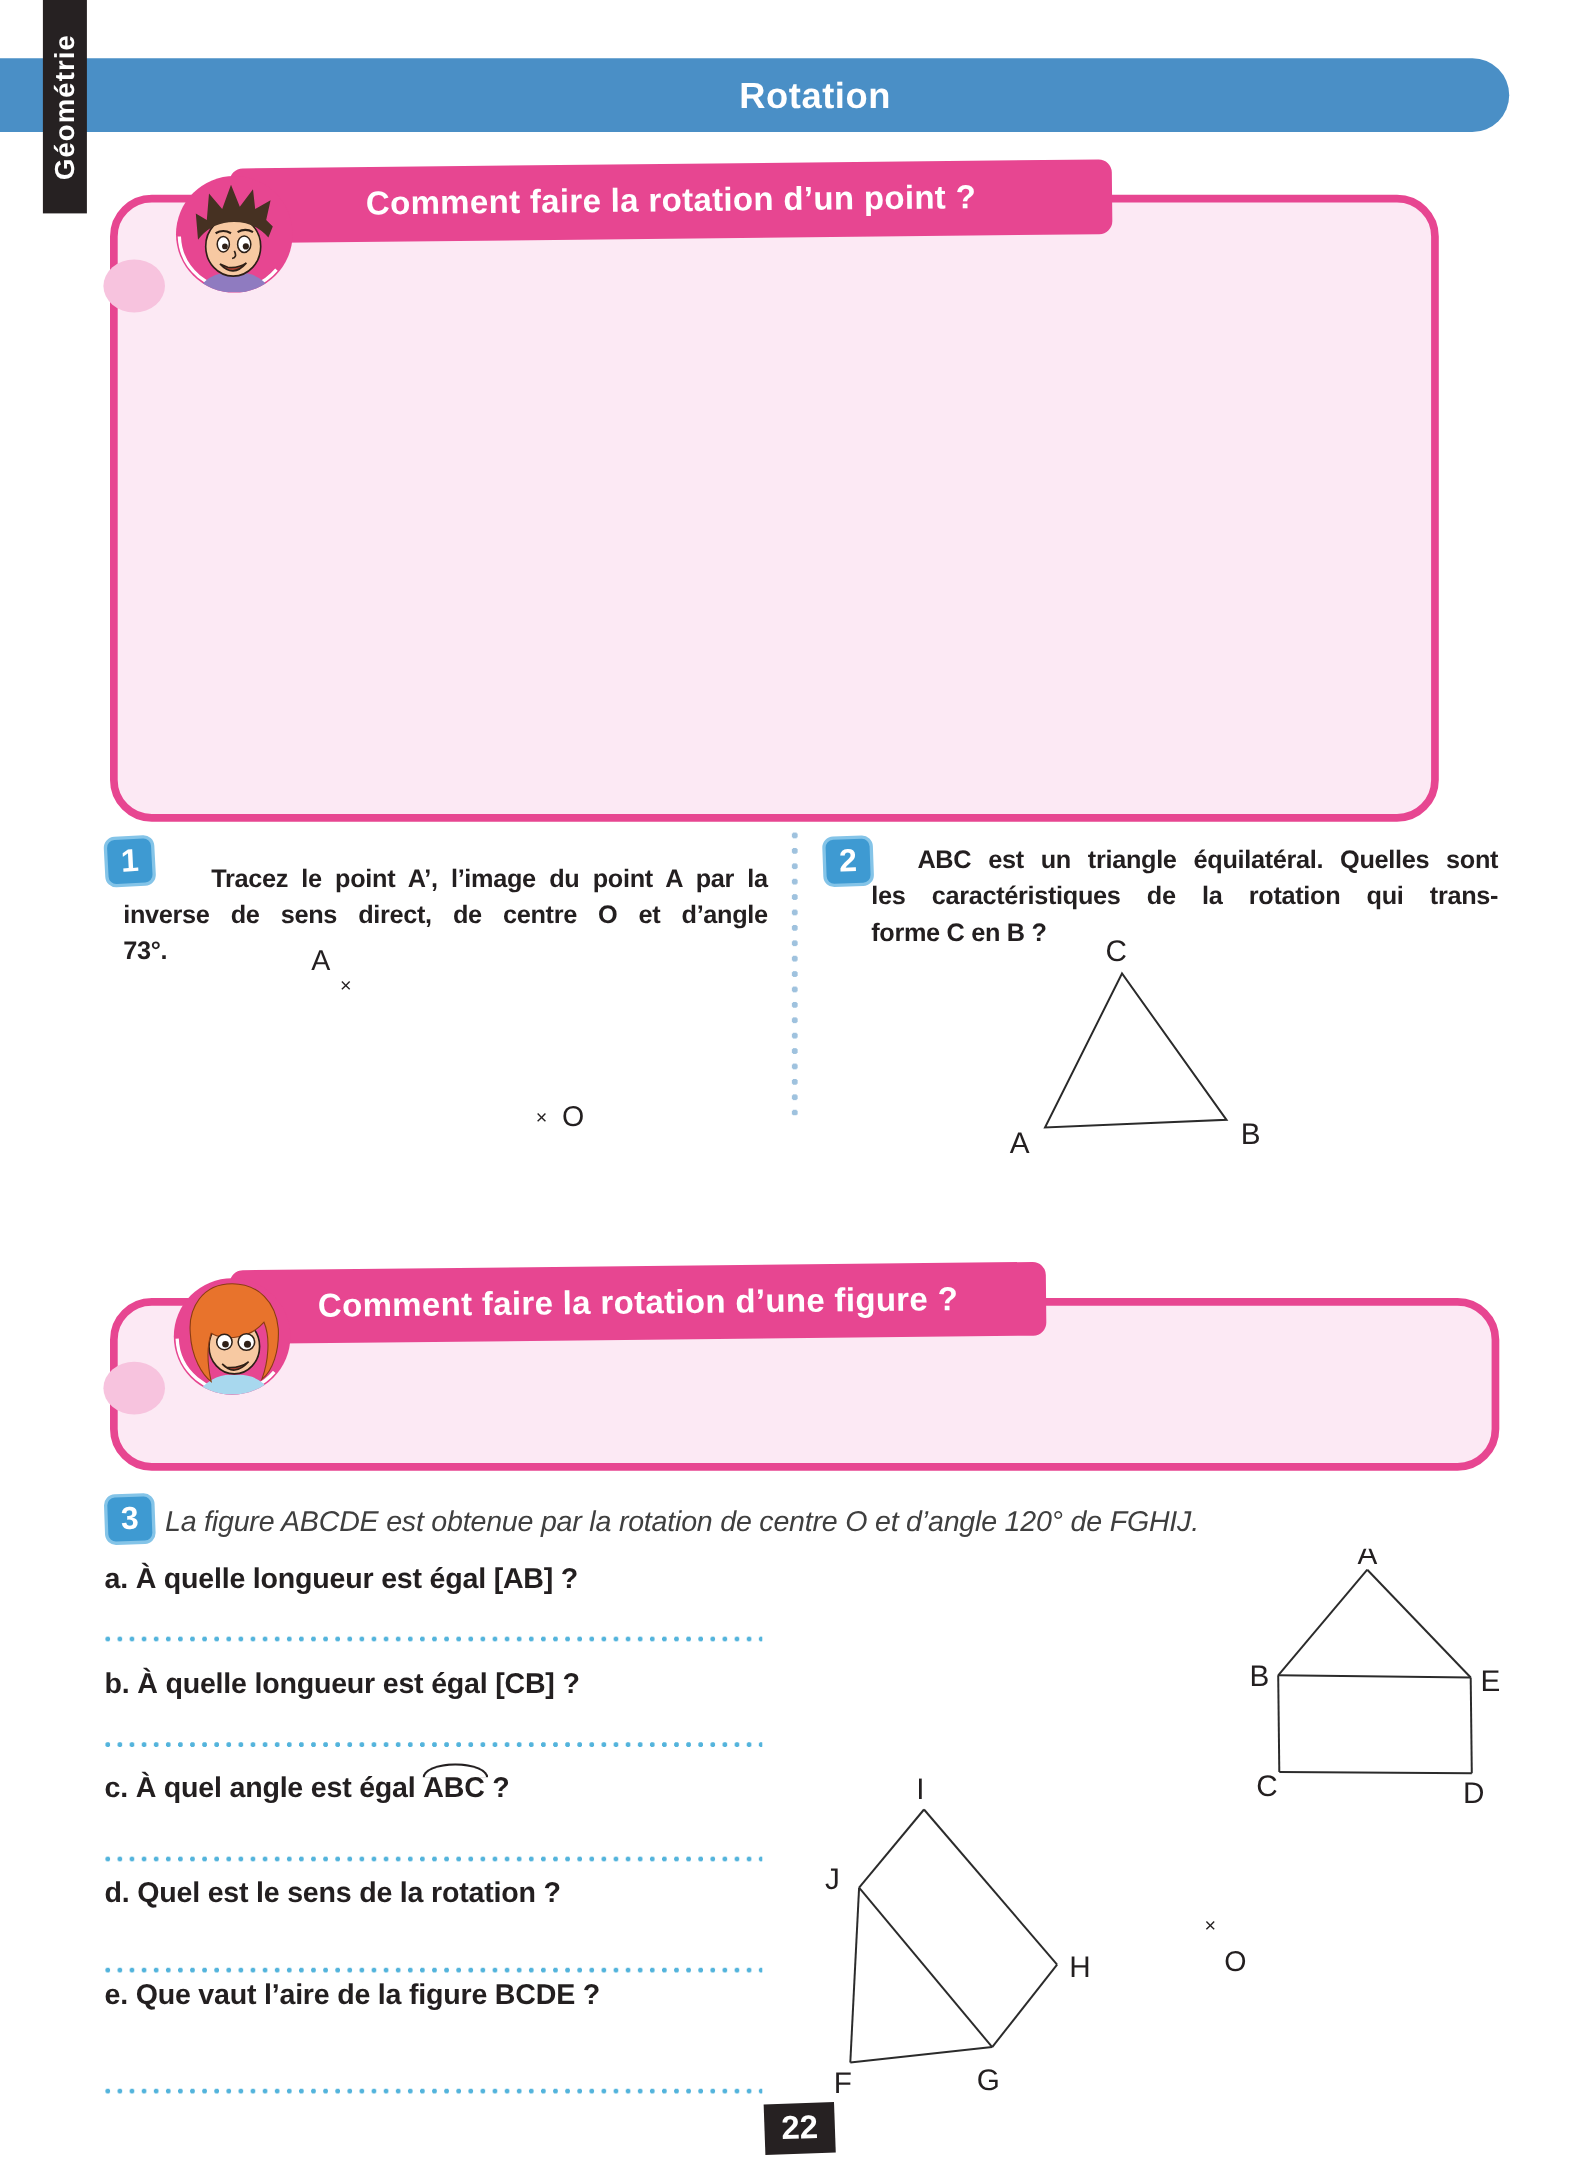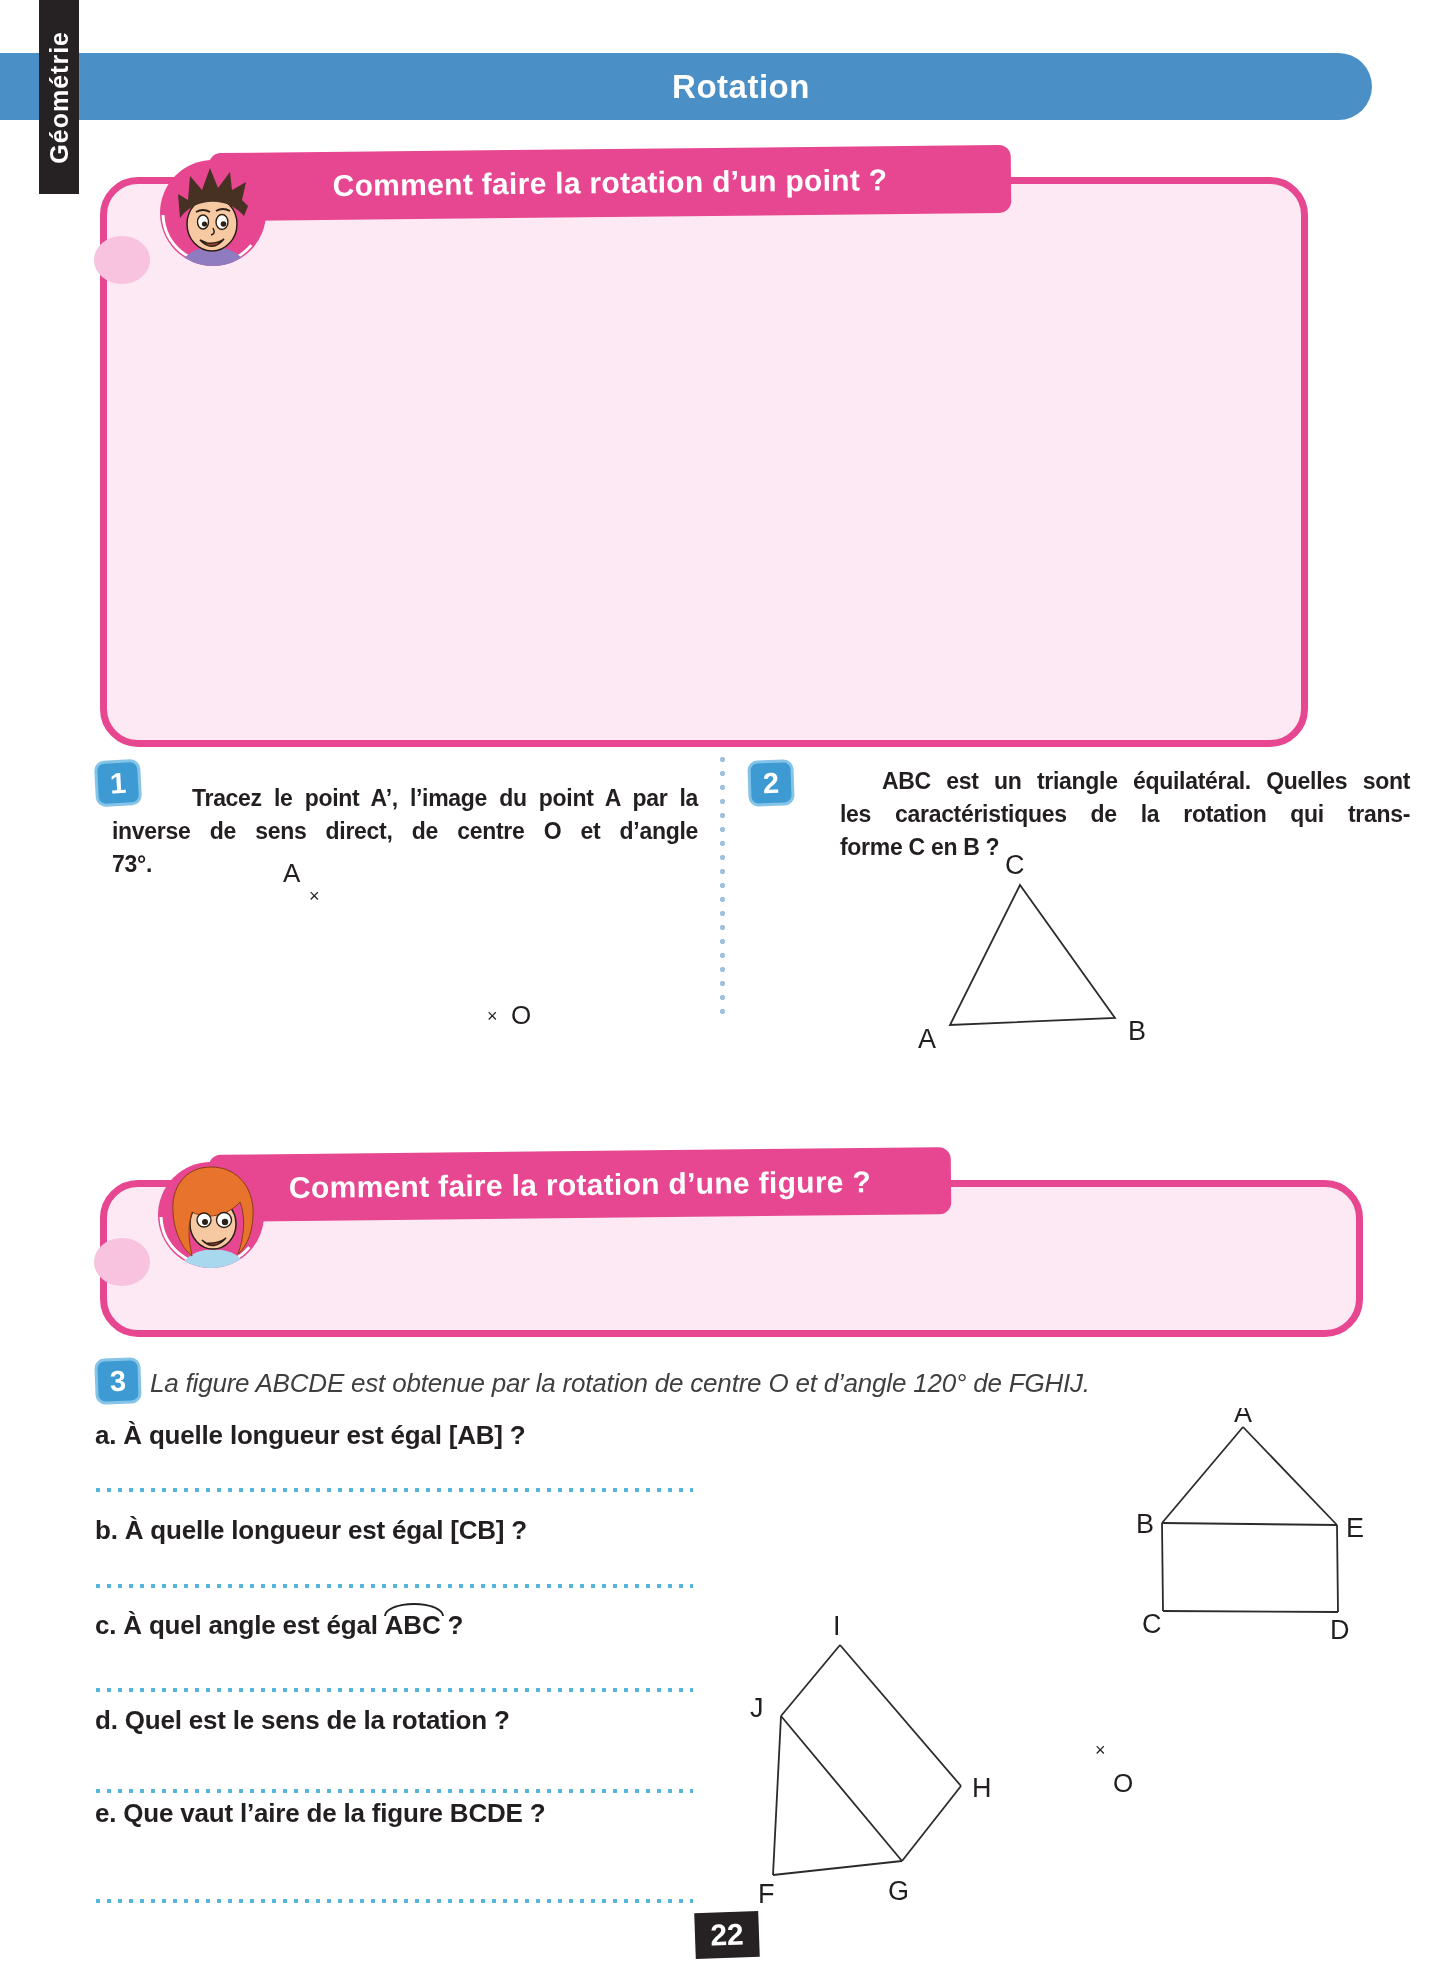--- a/index.html
+++ b/index.html
@@ -148,21 +148,21 @@
   <span class="abs ptlabel" style="left:283px;top:858px;">A</span>
   <span class="abs ptcross" style="left:309px;top:886px;">×</span>
   <span class="abs ptcross" style="left:487px;top:1006px;">×</span>
   <span class="abs ptlabel" style="left:511px;top:1000px;">O</span>
 
   <div class="abs vdots" style="left:719px;top:756px;height:258px;"></div>
 
   <div class="abs numbadge" style="left:748px;top:760px;transform:rotate(-2deg);">
     <span>2</span>
   </div>
-  <div class="abs flow ex-lines" style="left:792px;top:765px;width:570px;margin-left:48px;">
+  <div class="abs flow ex-lines" style="left:792px;top:765px;width:570px;">
       <div class="tline b jl ind42"><span class="c-k">ABC est un triangle équilatéral. Quelles sont</span></div>
       <div class="tline b jl"><span class="c-k">les caractéristiques de la rotation qui trans-</span></div>
       <div class="tline b"><span class="c-k">forme C en B ?</span></div>
     </div>
   <svg class="abs" style="left:900px;top:848px;" width="260" height="210" viewBox="0 0 260 210">
     <polygon points="120,37 50,177 215,170" fill="none" stroke="#2b2b2b" stroke-width="1.8"></polygon>
     <text x="105" y="26" font-size="27" fill="#231f20">C</text>
     <text x="18" y="200" font-size="27" fill="#231f20">A</text>
     <text x="228" y="192" font-size="27" fill="#231f20">B</text>
   </svg>

